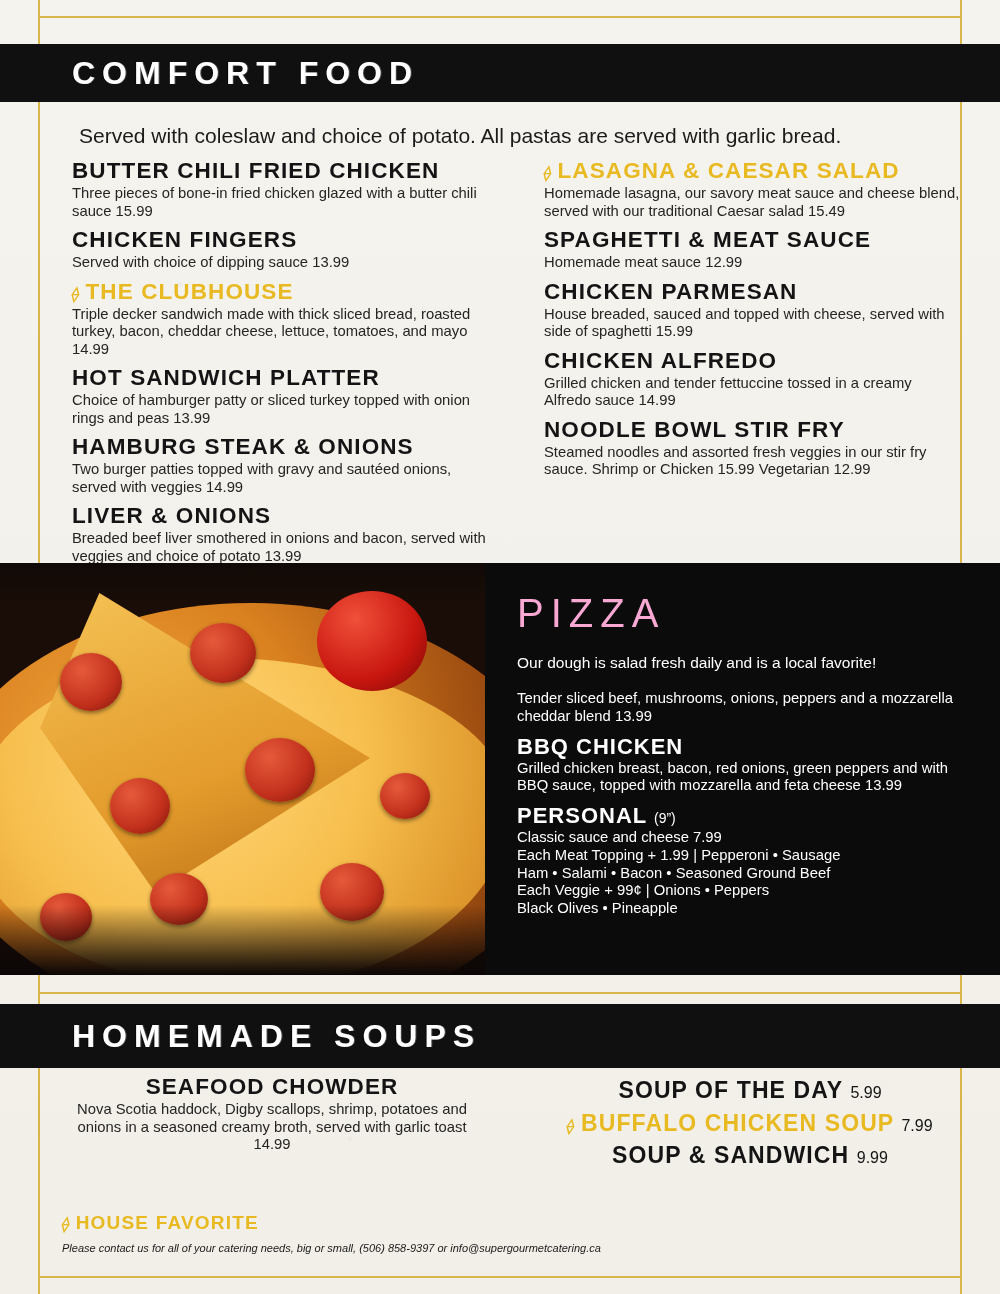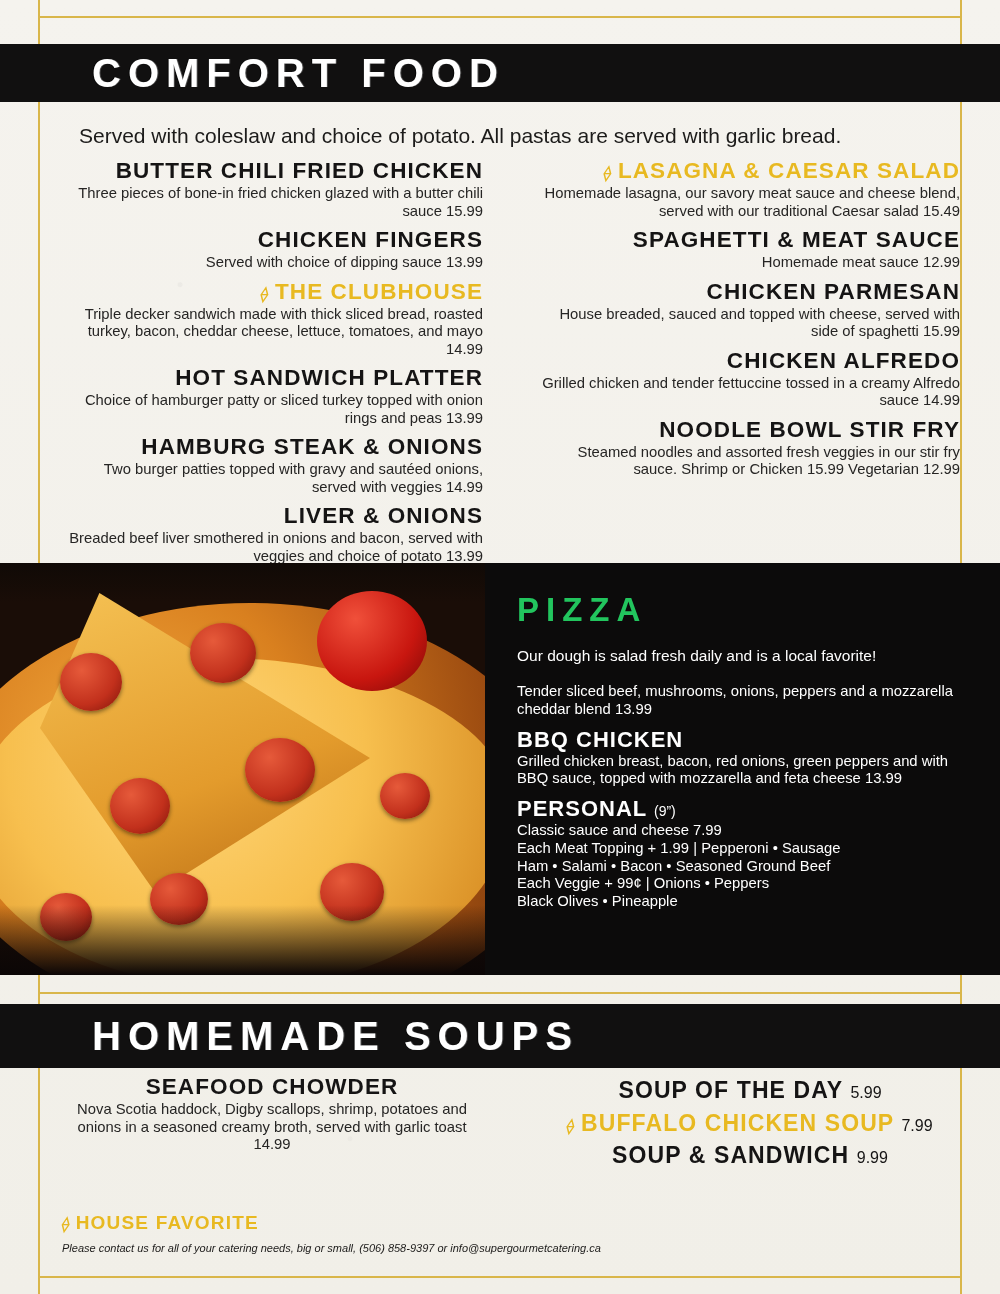--- a/index.html
+++ b/index.html
@@ -45,24 +45,24 @@
 
   
   .band {
     position: absolute;
     left: 0;
     right: 0;
     background: #111010;
   }
   .band-title {
     color: #ffffff;
-    font-size: 40px;
+    font-size: 32px;
     letter-spacing: 7px;
     font-weight: bold;
-    padding-left: 92px;
+    padding-left: 72px;
     line-height: 1;
     white-space: nowrap;
     text-shadow:
       1px 0 0 rgba(255,255,255,0.25),
       -1px 0 0 rgba(0,0,0,0.6);
   }
 
   
   #comfort-band {
     top: 44px;
@@ -79,22 +79,21 @@
   }
   .intro {
     font-size: 21px;
     color: #1c1b1a;
     padding: 22px 4px 10px 22px;
     margin-left: 17px;
   }
   .cols {
     display: flex;
     gap: 56px;
-    padding-left: 22px;
-    text-align: right;
+    padding-left: 32px;
   }
   .col { width: 425px; }
   .item { margin-bottom: 7px; }
   .item-name {
     font-size: 22.5px;
     font-weight: bold;
     letter-spacing: 1.1px;
     color: #151414;
     line-height: 1.16;
   }
@@ -184,24 +183,24 @@
     left: 0; top: 0;
     width: 100%; height: 40px;
     background: linear-gradient(#100a06, transparent);
   }
   .pizza-text {
     flex: 1;
     color: #ffffff;
     padding: 28px 40px 0 32px;
   }
   .pizza-title {
-    font-size: 33px;
-    font-weight: bold;
+    font-size: 40px;
+    font-weight: normal;
     letter-spacing: 7px;
-    color: #22c55e;
+    color: #f9a8d4;
     margin-bottom: 18px;
   }
   .pizza-sub {
     font-size: 15.5px;
     margin-bottom: 18px;
   }
   .pz-item { margin-bottom: 8px; }
   .pz-name {
     font-size: 22px;
     font-weight: bold;

